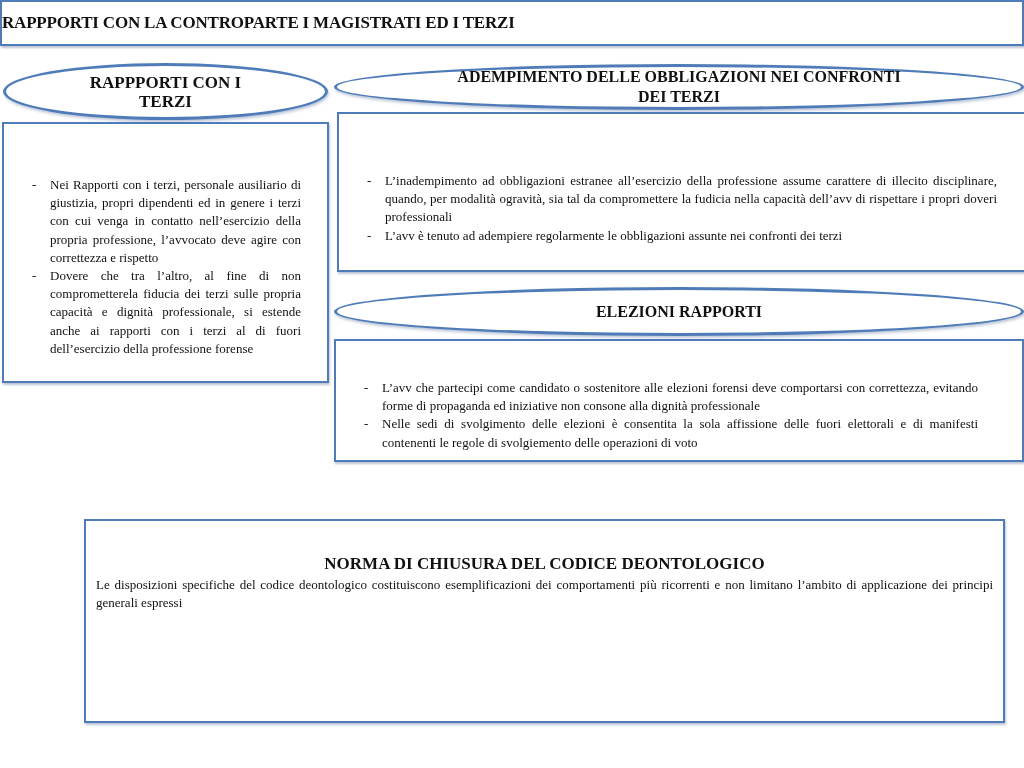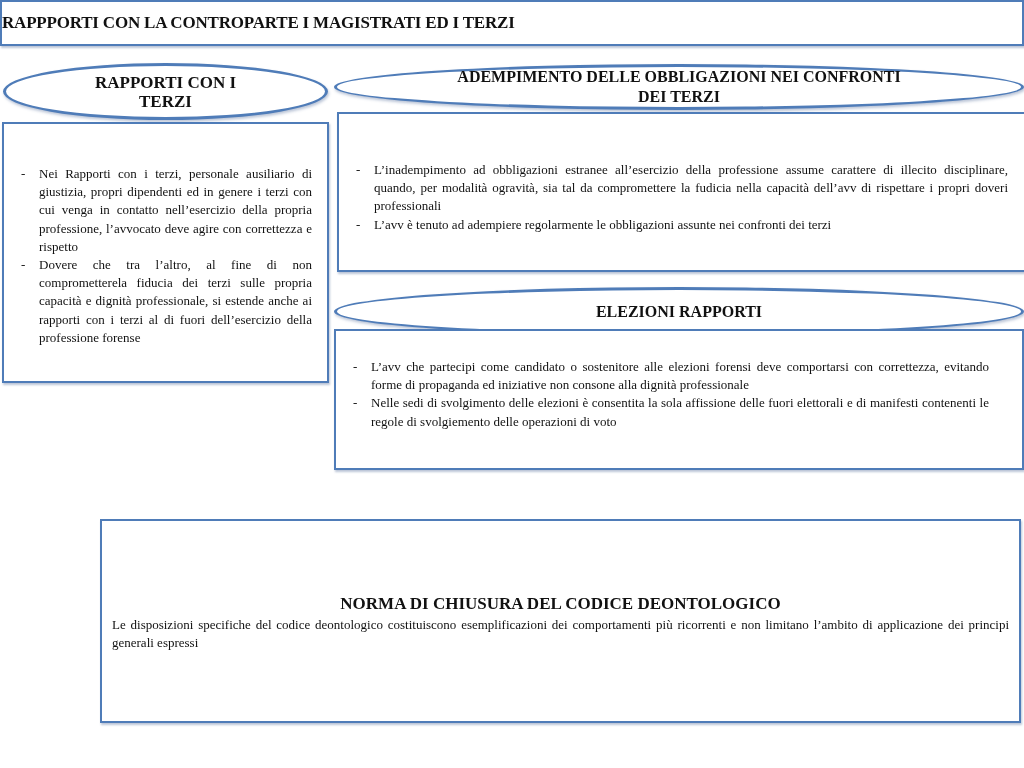--- a/index.html
+++ b/index.html
@@ -28,43 +28,43 @@
     left:0; top:0; width:1024px; height:46px;
     display:flex; align-items:center; justify-content:flex-start;
     font-weight:bold; font-size:17px; letter-spacing:-0.2px;
   }
   #oval-terzi { left:3px; top:63px; width:325px; height:57px; font-size:17px; line-height:19px; }
   #oval-adempimento { left:334px; top:64px; width:690px; height:46px; font-size:16px; line-height:20px; padding-top:0; align-items:center; }
   #oval-adempimento span { margin-top:0; }
   #oval-elezioni { left:334px; top:287px; width:690px; height:49px; font-size:16px; }
   #box-terzi { left:2px; top:122px; width:327px; height:261px; padding:36px 10px 0 8px; }
   #box-adempimento { left:337px; top:112px; width:690px; height:160px; padding:42px 12px 0 8px; }
-  #box-elezioni { left:334px; top:329px; width:690px; height:141px; padding:22px 28px 0 8px; }
-  #box-chiusura { left:100px; top:519px; width:921px; height:204px; padding:72px 10px 0 10px; }
-  ul.dash { list-style:none; margin:5px; padding:0; }
+  #box-elezioni { left:334px; top:339px; width:690px; height:123px; padding:22px 28px 0 8px; }
+  #box-chiusura { left:84px; top:519px; width:921px; height:204px; padding:32px 10px 0 10px; }
+  ul.dash { list-style:none; margin:16px; padding:0; }
   ul.dash li {
     position:relative; padding-left:22px; text-align:justify;
     font-size:13px; line-height:18.2px;
   }
   ul.dash li::before {
     content:"-"; position:absolute; left:4px; top:0;
   }
   #box-terzi ul.dash li { font-size:13px; line-height:18.2px; }
   #chiusura-title { text-align:center; font-weight:bold; font-size:17px; line-height:22px; margin-bottom:1px; }
   #chiusura-text { text-align:justify; font-size:13px; line-height:18.2px; }
 </style>
 </head>
 <body>
 
 <div id="title-box" class="box">
   <span>RAPPPORTI CON LA CONTROPARTE I MAGISTRATI ED I TERZI</span>
 </div>
 
 <div id="oval-terzi" class="oval">
-  <span style="display:block;width:190px;">RAPPORTI CON I TERZI</span>
+  <span style="display:block;width:190px;">RAPPPORTI CON I TERZI</span>
 </div>
 
 <div id="oval-adempimento" class="oval">
   <span style="display:block;width:460px;">ADEMPIMENTO DELLE OBBLIGAZIONI NEI CONFRONTI DEI TERZI</span>
 </div>
 
 <div id="box-terzi" class="box">
   <ul class="dash">
     <li>Nei Rapporti con i terzi, personale ausiliario di giustizia, propri dipendenti ed in genere i terzi con cui venga in contatto nell’esercizio della propria professione, l’avvocato deve agire con correttezza e rispetto</li>
     <li>Dovere che tra l’altro, al fine di non comprometterela fiducia dei terzi sulle propria capacità e dignità professionale, si estende anche ai rapporti con i terzi al di fuori dell’esercizio della professione forense</li>

